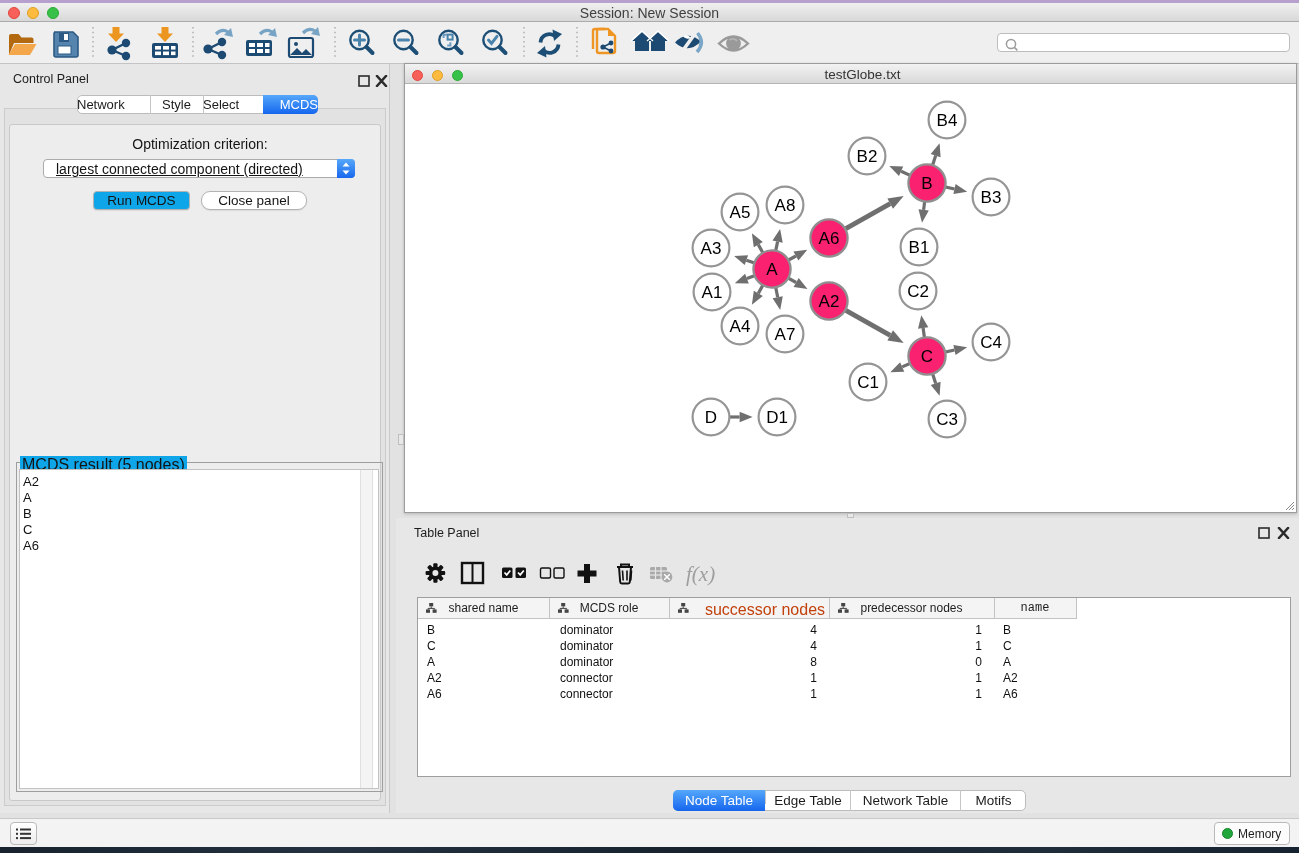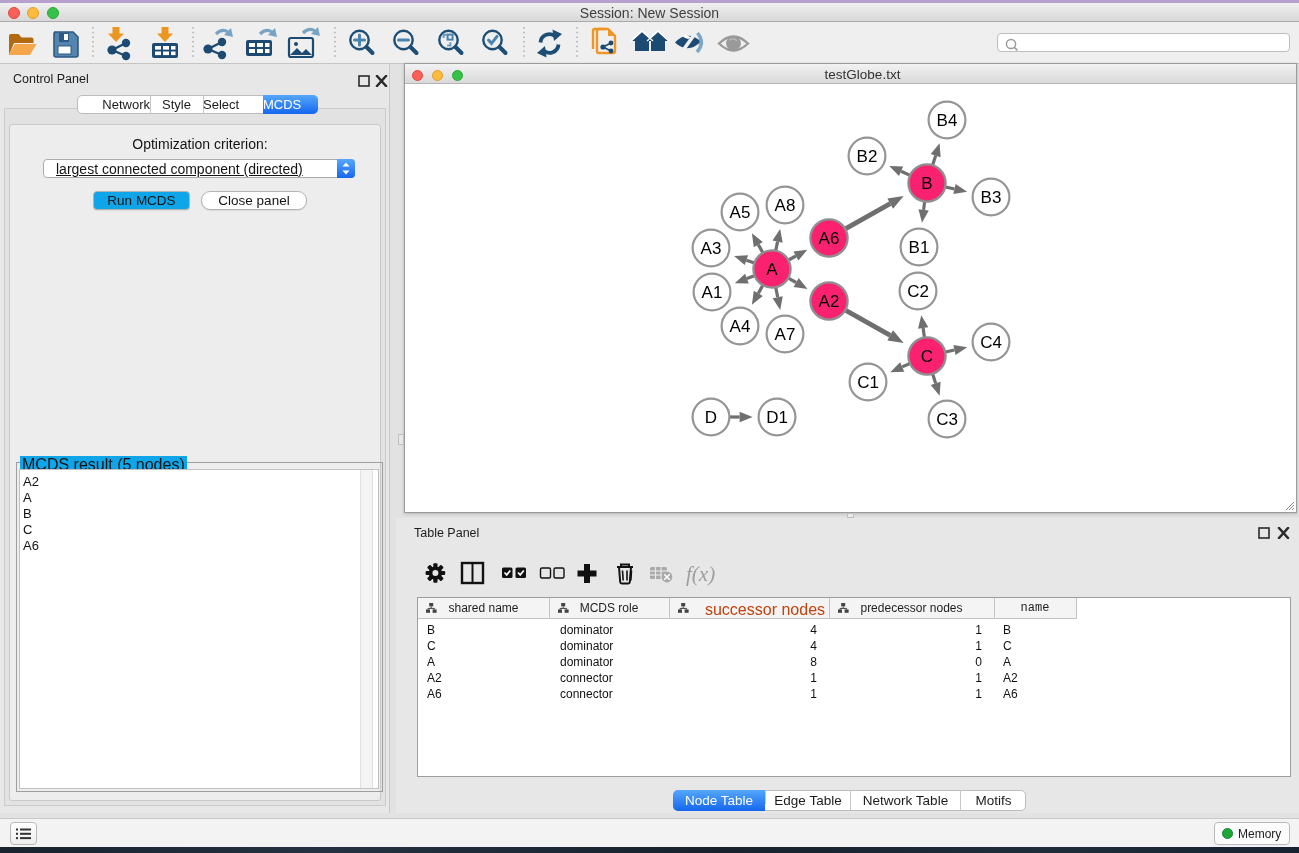--- a/index.html
+++ b/index.html
@@ -153,24 +153,24 @@
 <div class="abs" style="left:0;top:64px;width:390px;height:749px;background:#e7e7e7;border-right:1px solid #c9c9c9;"></div>
 <div class="abs panel-title" style="left:13px;top:72px;">Control Panel</div>
 <svg class="abs" style="left:358px;top:75px;" width="30" height="12" viewBox="0 0 30 12">
 <rect x="1" y="1" width="10" height="10" fill="none" stroke="#2b2b2b" stroke-width="1.6"></rect>
 <path d="M19 1 L28 11 M28 1 L19 11" stroke="#2b2b2b" stroke-width="2.6" stroke-linecap="round"></path>
 </svg>
 
 <div class="abs" style="left:77px;top:95px;width:241px;height:19px;background:#ffffff;border:1px solid #bcbcbc;border-radius:5px;z-index:5;"></div>
 <div class="abs" style="left:150px;top:95px;width:1px;z-index:6;height:19px;background:#c6c6c6;"></div>
 <div class="abs" style="left:203px;top:95px;width:1px;z-index:6;height:19px;background:#c6c6c6;"></div>
-<div class="abs" style="left:77px;top:95px;width:73px;z-index:6;height:19px;line-height:19px;text-align:right;font-size:13px;color:#1b1b1b;">Network</div>
+<div class="abs" style="left:77px;top:95px;width:73px;z-index:6;height:19px;line-height:19px;text-align:left;font-size:13px;color:#1b1b1b;">Network</div>
 <div class="abs" style="left:150px;top:95px;width:53px;z-index:6;height:19px;line-height:19px;text-align:center;font-size:13px;color:#1b1b1b;">Style</div>
 <div class="abs" style="left:203px;top:95px;width:60px;z-index:6;height:19px;line-height:19px;text-align:left;font-size:13px;color:#1b1b1b;">Select</div>
-<div class="abs" style="left:263px;top:95px;width:55px;z-index:6;height:19px;line-height:19px;text-align:left;font-size:13px;color:#ffffff;background:linear-gradient(#55a7fb,#1566ee);border-radius:0 5px 5px 0;">MCDS</div>
+<div class="abs" style="left:263px;top:95px;width:55px;z-index:6;height:19px;line-height:19px;text-align:right;font-size:13px;color:#ffffff;background:linear-gradient(#55a7fb,#1566ee);border-radius:0 5px 5px 0;">MCDS</div>
 
 <div class="abs" style="left:4px;top:108px;width:382px;height:698px;background:#e2e2e2;border:1px solid #cccccc;"></div>
 <div class="abs" style="left:9px;top:124px;width:372px;height:677px;background:#ededed;border:1px solid #c9c9c9;border-radius:3px;"></div>
 <div class="abs" style="left:10px;top:136px;width:380px;text-align:center;font-size:14px;color:#141414;">Optimization criterion:</div>
 
 <div class="abs" style="left:43px;top:159px;width:312px;height:19px;background:#ffffff;border:1px solid #ababab;border-radius:4px;"></div>
 <div class="abs" style="left:56px;top:161px;font-size:14px;color:#141414;text-decoration:underline;">largest connected component (directed)</div>
 <div class="abs" style="left:337px;top:159px;width:18px;height:19px;background:linear-gradient(#58a8fb,#1767ee);border-radius:0 4px 4px 0;"></div>
 <svg class="abs" style="left:337px;top:159px;" width="18" height="19" viewBox="0 0 18 19">
 <path d="M5.5 7.5 L9 3.5 L12.5 7.5 Z" fill="#ffffff"></path>

